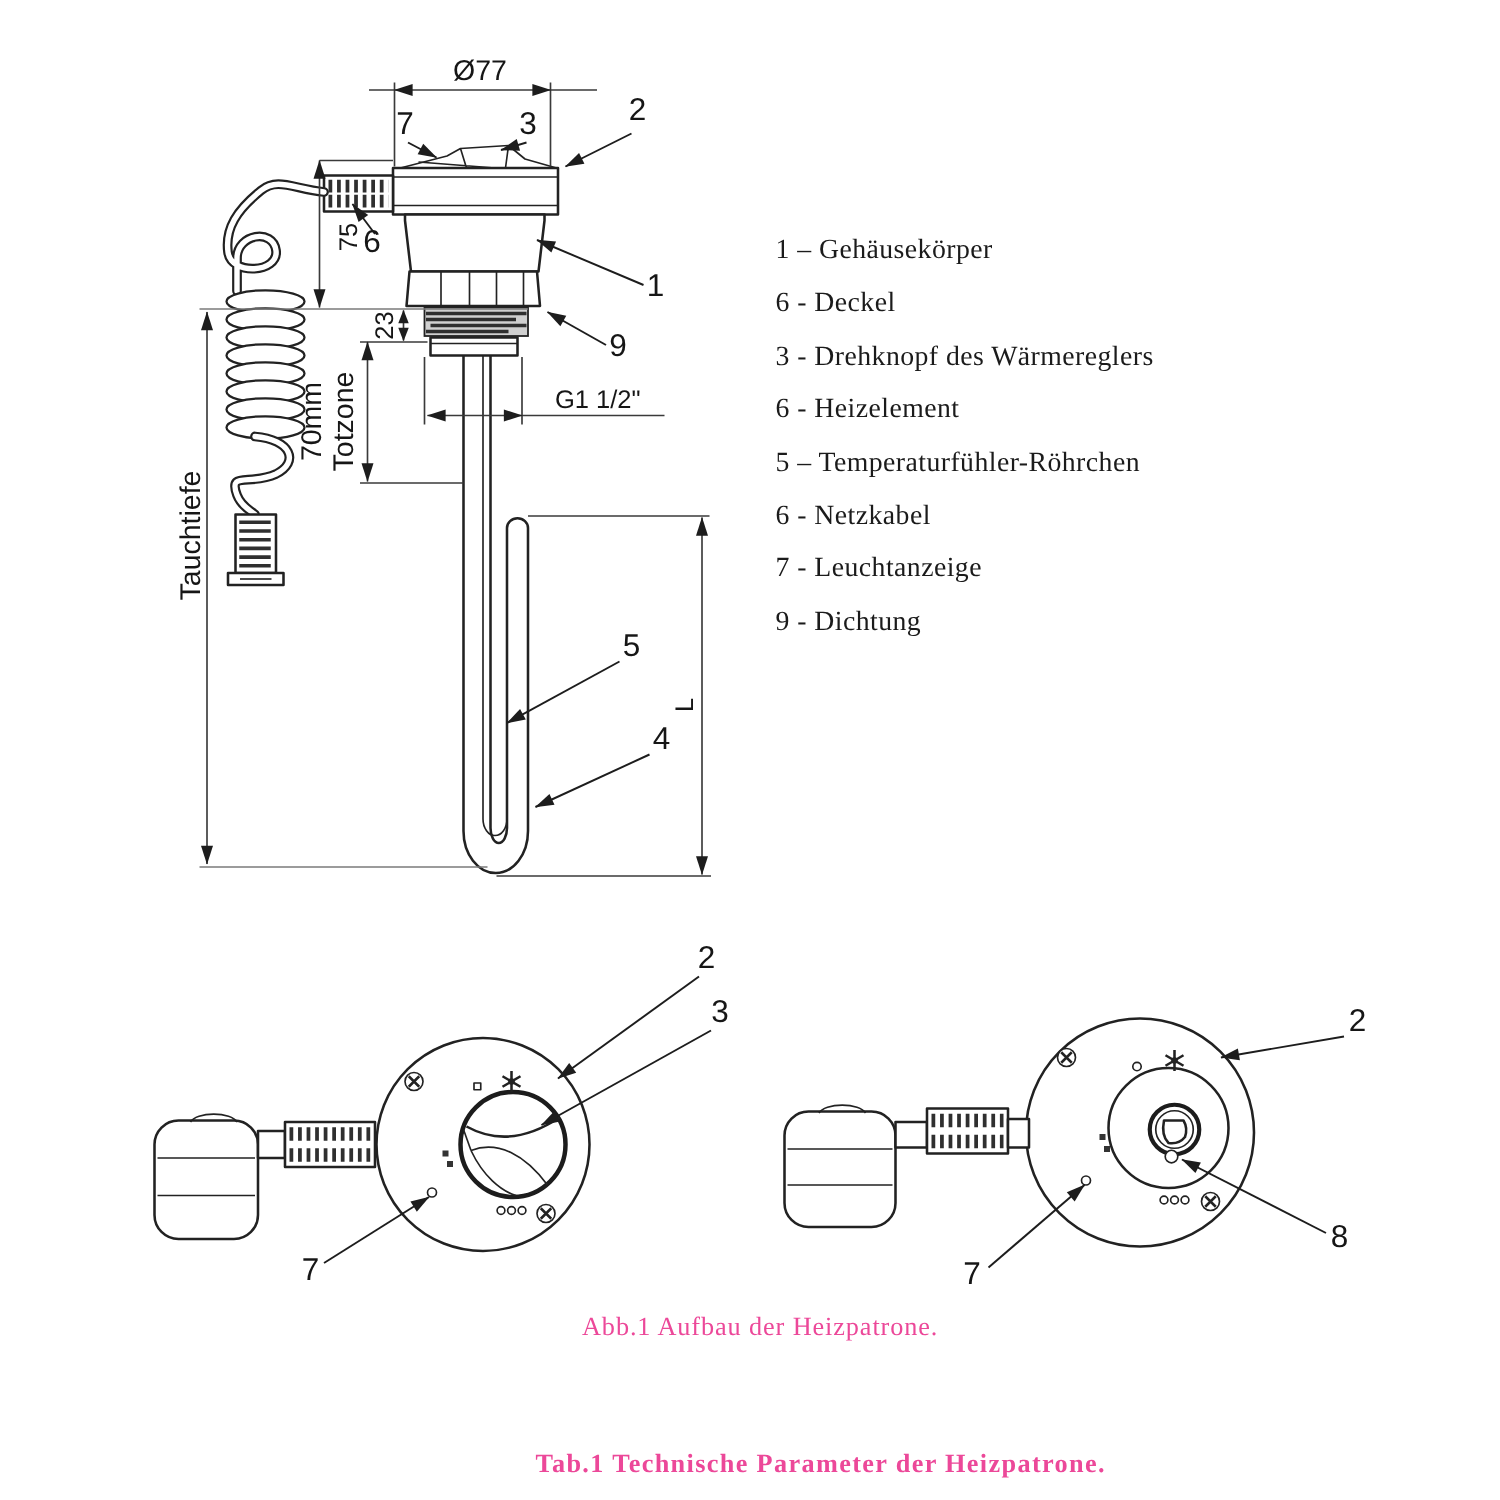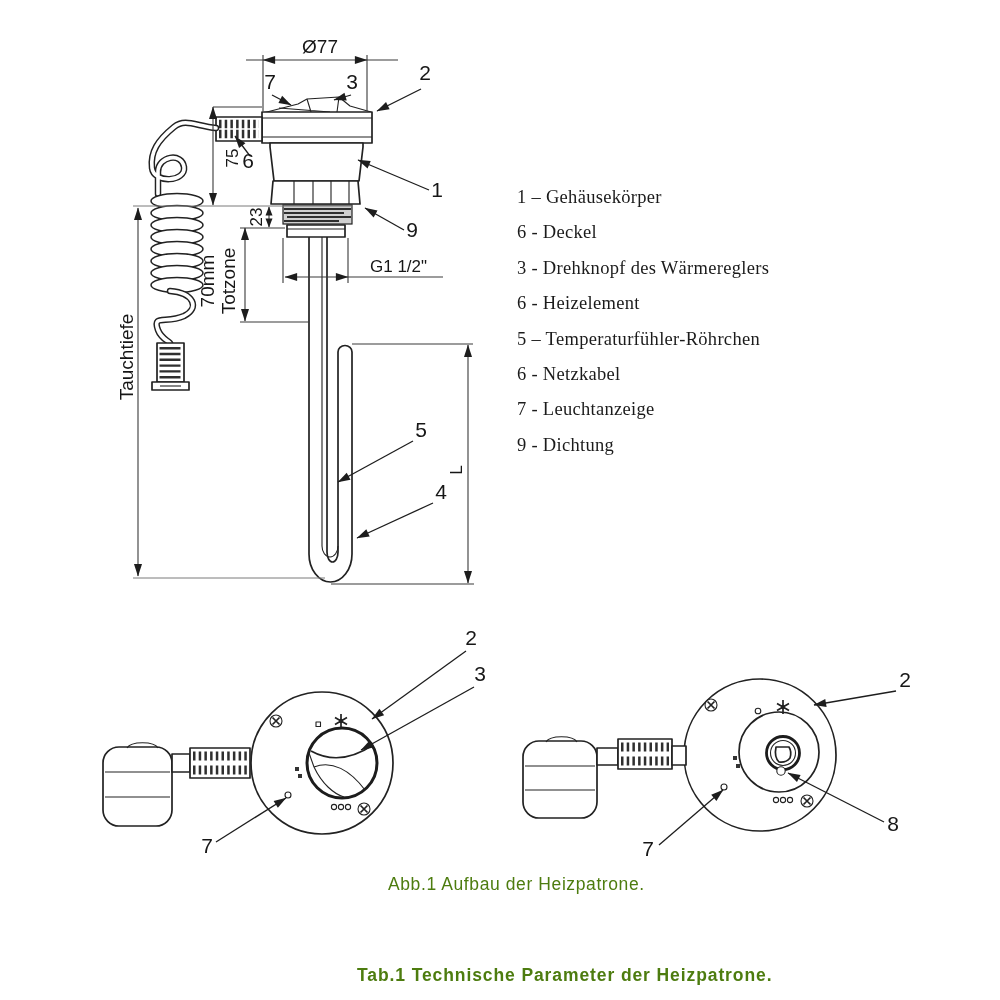--- a/index.html
+++ b/index.html
@@ -17,23 +17,23 @@
   .cableO{stroke:#222;stroke-width:6.5;fill:none;stroke-linecap:round;}
   .cableI{stroke:#fff;stroke-width:3.6;fill:none;stroke-linecap:round;}
   .coilloop{fill:#fff;stroke:#222;stroke-width:1.5;}
   text{fill:#161616;}
   .callout{font-family:"Liberation Sans",sans-serif;font-size:21px;}
   .dimtxt{font-family:"Liberation Sans",sans-serif;font-size:17px;}
   .dimtxt-lg{font-family:"Liberation Sans",sans-serif;font-size:19px;}
   .anch{text-anchor:middle;}
   
   .legend{position:absolute;left:517px;top:150px;width:430px;font-family:"Liberation Serif",serif;
-          font-size:18.5px;color:#1b1b1b;letter-spacing:0.3px;margin-top:30px;}
+          font-size:18.5px;color:#1b1b1b;letter-spacing:0.3px;}
   .legend .item{line-height:35.4px;white-space:nowrap;}
-  .caption{position:absolute;font-family:Liberation Sans, sans-serif;color:#4d7c0f;white-space:nowrap;}
+  .caption{position:absolute;font-family:Liberation Serif, serif;color:#ec4899;white-space:nowrap;}
   .caption.abb{left:388px;top:874px;font-size:17.5px;letter-spacing:0.6px;}
   .caption.tab{left:357px;top:965px;font-size:17.5px;letter-spacing:0.9px;font-weight:600;}
 </style>
 </head>
 <body>
 
 <div id="stage">
 
 <svg width="1000" height="1000" viewBox="0 0 1000 1000">
   <defs>

